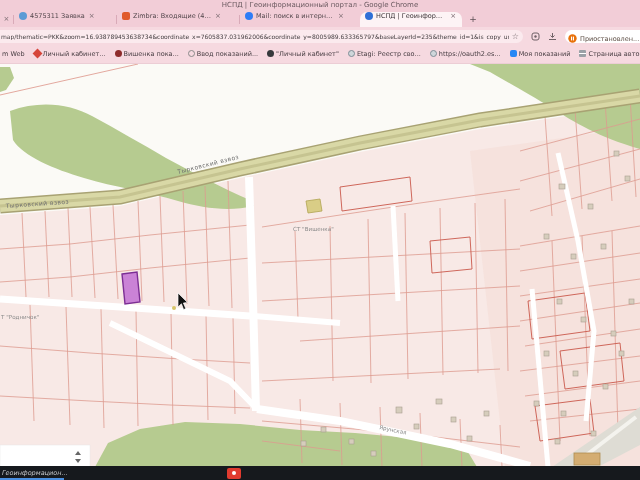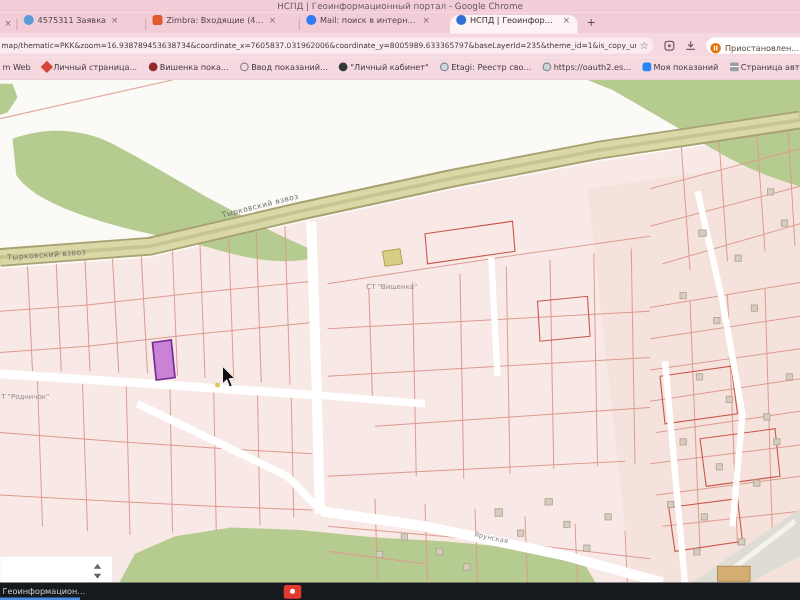--- a/index.html
+++ b/index.html
@@ -35,21 +35,21 @@
   .ico-ring{border-radius:50%;border:1.5px solid #8a8a8a;box-sizing:border-box;background:transparent;}
   .ico-darkglobe{border-radius:50%;background:#36393c;}
   .ico-vk{border-radius:2px;background:#2787f5;}
   .ico-grid{border-radius:1px;background:linear-gradient(#9aa0a6 45%,#fff 45%,#fff 55%,#9aa0a6 55%);}
 
   
   .map{position:relative;width:640px;height:403px;overflow:hidden;background:#fbfaf6;}
 
   
   .taskbar{position:relative;height:14px;background:#16191d;display:flex;align-items:center;}
-  .taskentry{font-size:6.5px;color:#c7cacd;padding-left:2px;max-width:70px;overflow:hidden;white-space:nowrap;}
+  .taskentry{font-size:6.5px;color:#c7cacd;padding-left:2px;max-width:70px;overflow:hidden;white-space:nowrap;font-style:italic;}
   .taskstrip{position:absolute;left:0;bottom:0;width:64px;height:2px;background:#4a8fe0;}
   .taskred{position:absolute;left:227px;top:1.5px;width:14px;height:11px;border-radius:2px;background:#e13b2f;display:flex;align-items:center;justify-content:center;}
   .taskred i{width:4px;height:4px;border-radius:50%;background:#fff;}
 </style>
 </head>
 <body>
 
 <div class="screen">
 
   <div class="titlebar">
@@ -111,21 +111,21 @@
       <span>Приостановлен...</span>
     </div>
   </div>
 
   <div class="bookmarks">
     <span class="bm">
         <span>m Web</span>
       </span>
     <span class="bm">
         <span class="bmi ico-flower"></span>
-        <span>Личный страница...</span>
+        <span>Личный кабинет...</span>
       </span>
     <span class="bm">
         <span class="bmi ico-drop"></span>
         <span>Вишенка пока...</span>
       </span>
     <span class="bm">
         <span class="bmi ico-ring"></span>
         <span>Ввод показаний...</span>
       </span>
     <span class="bm">

